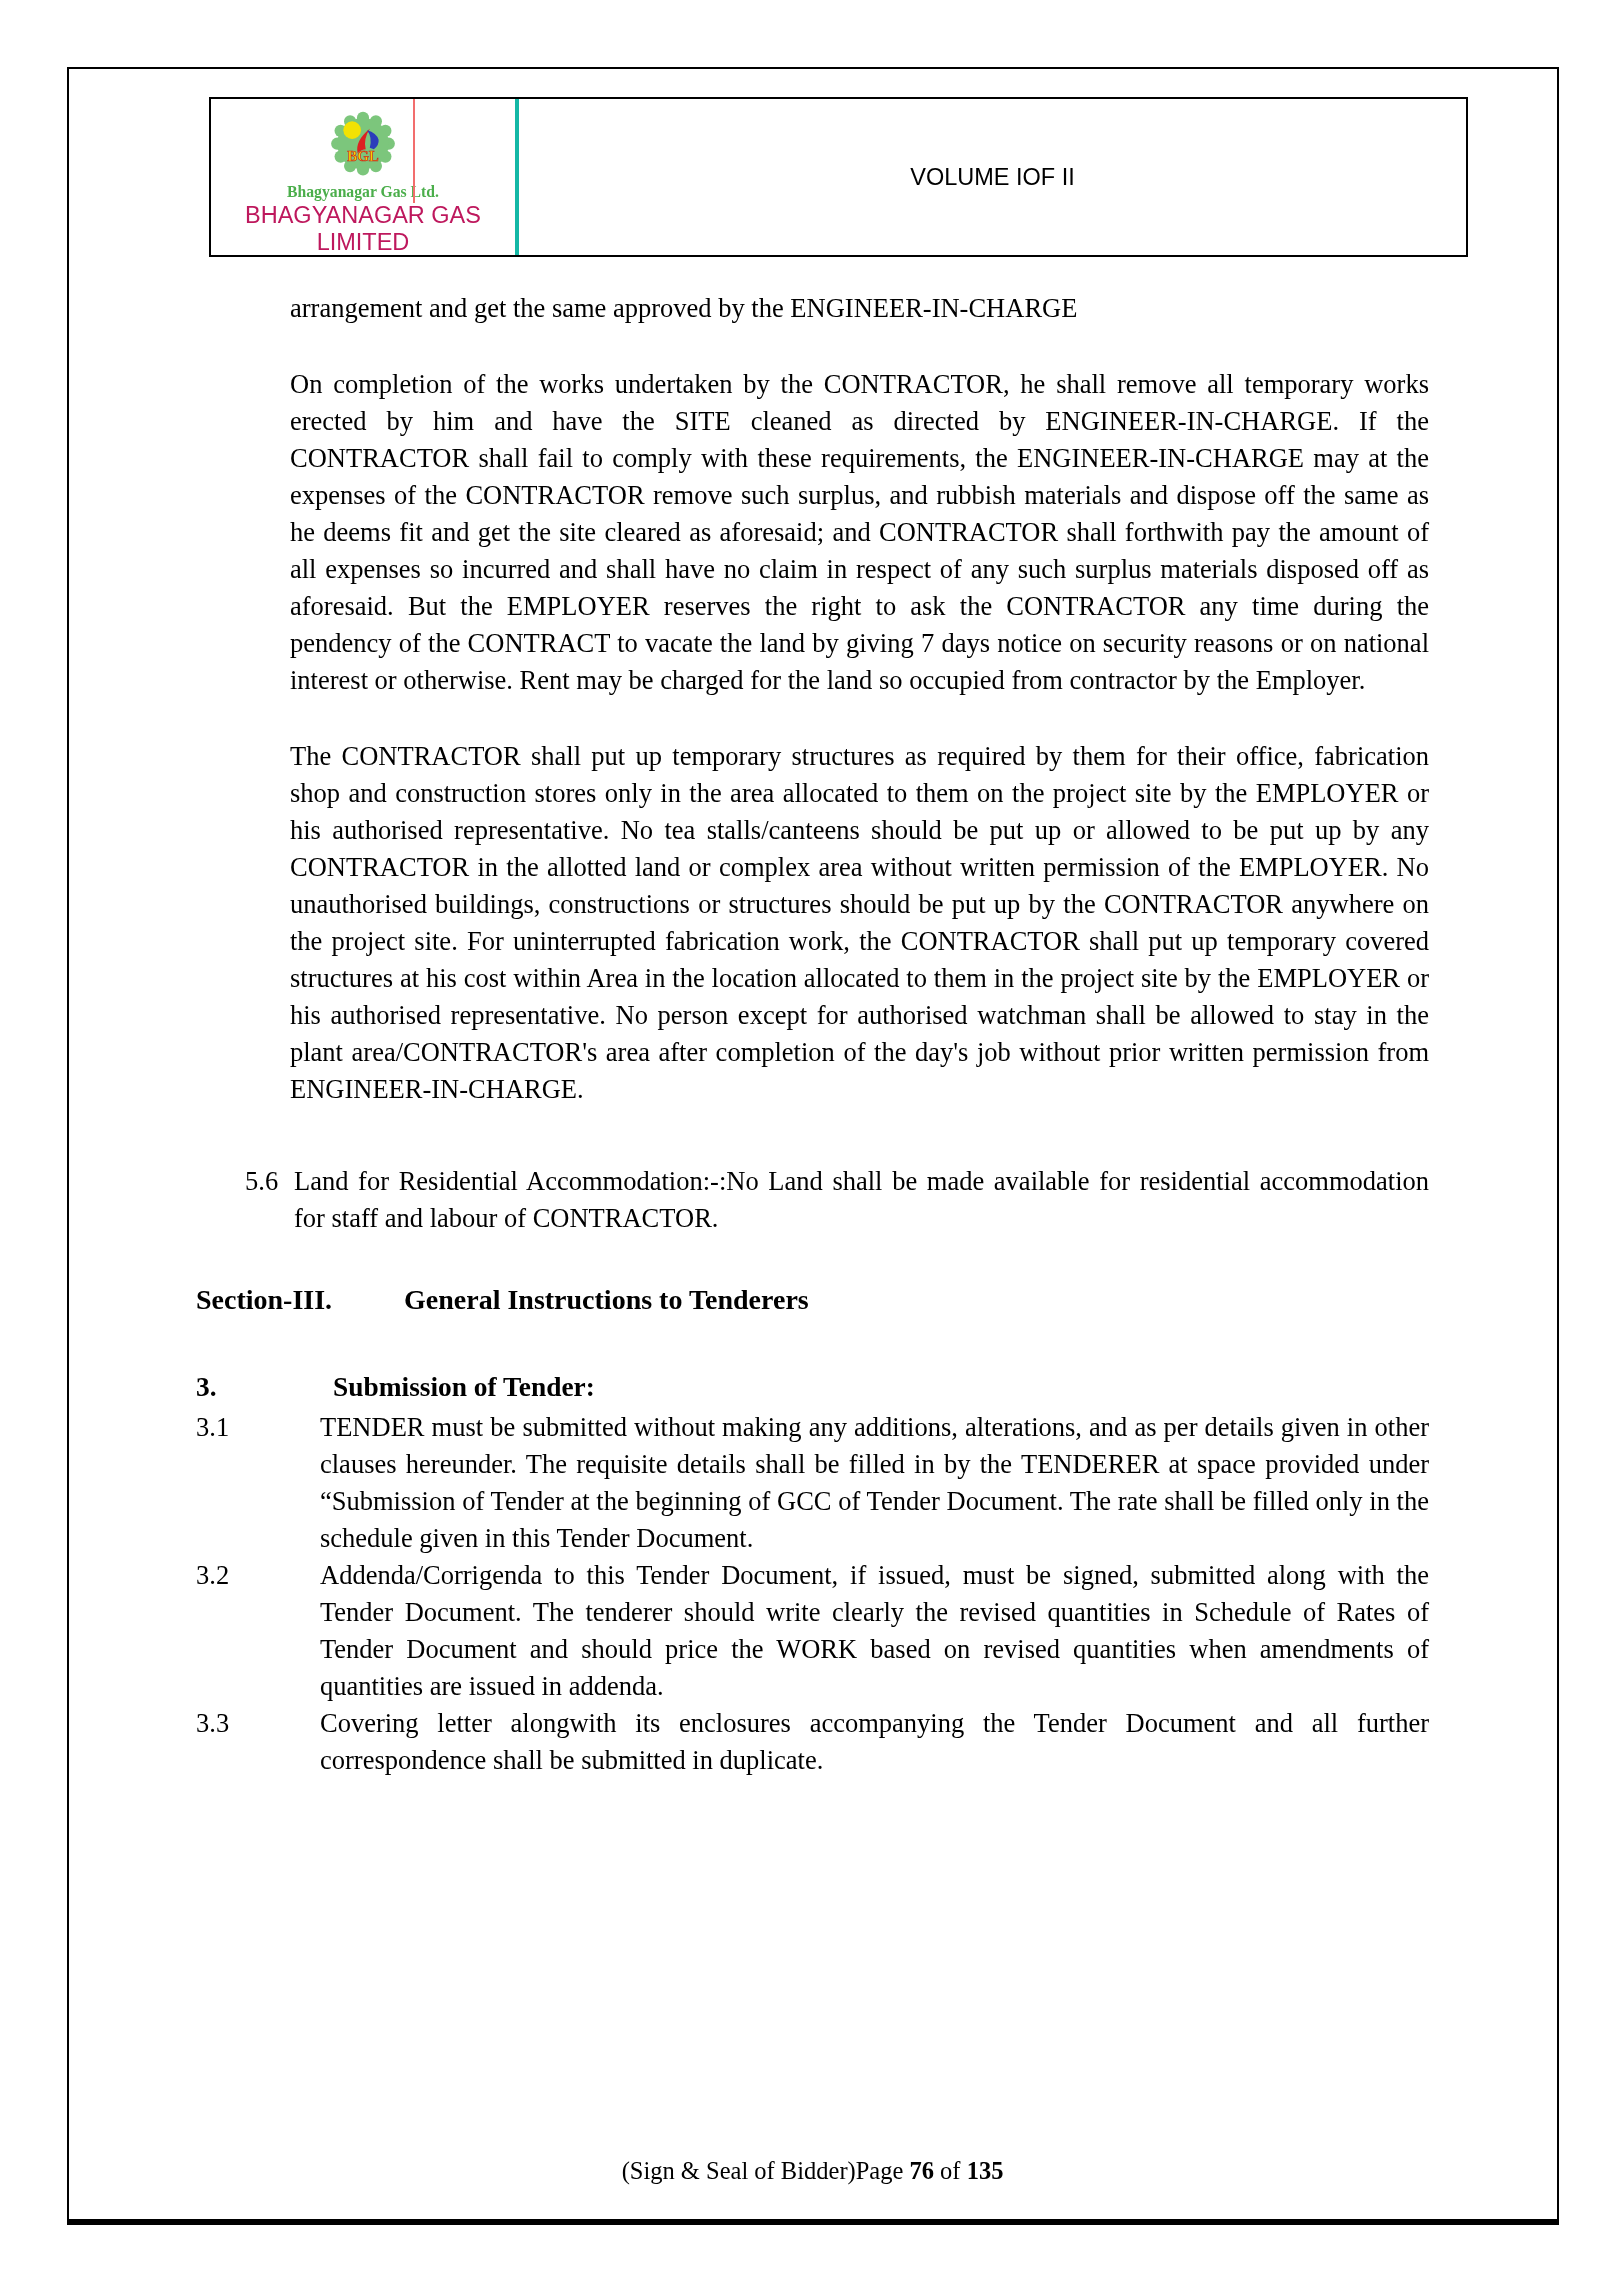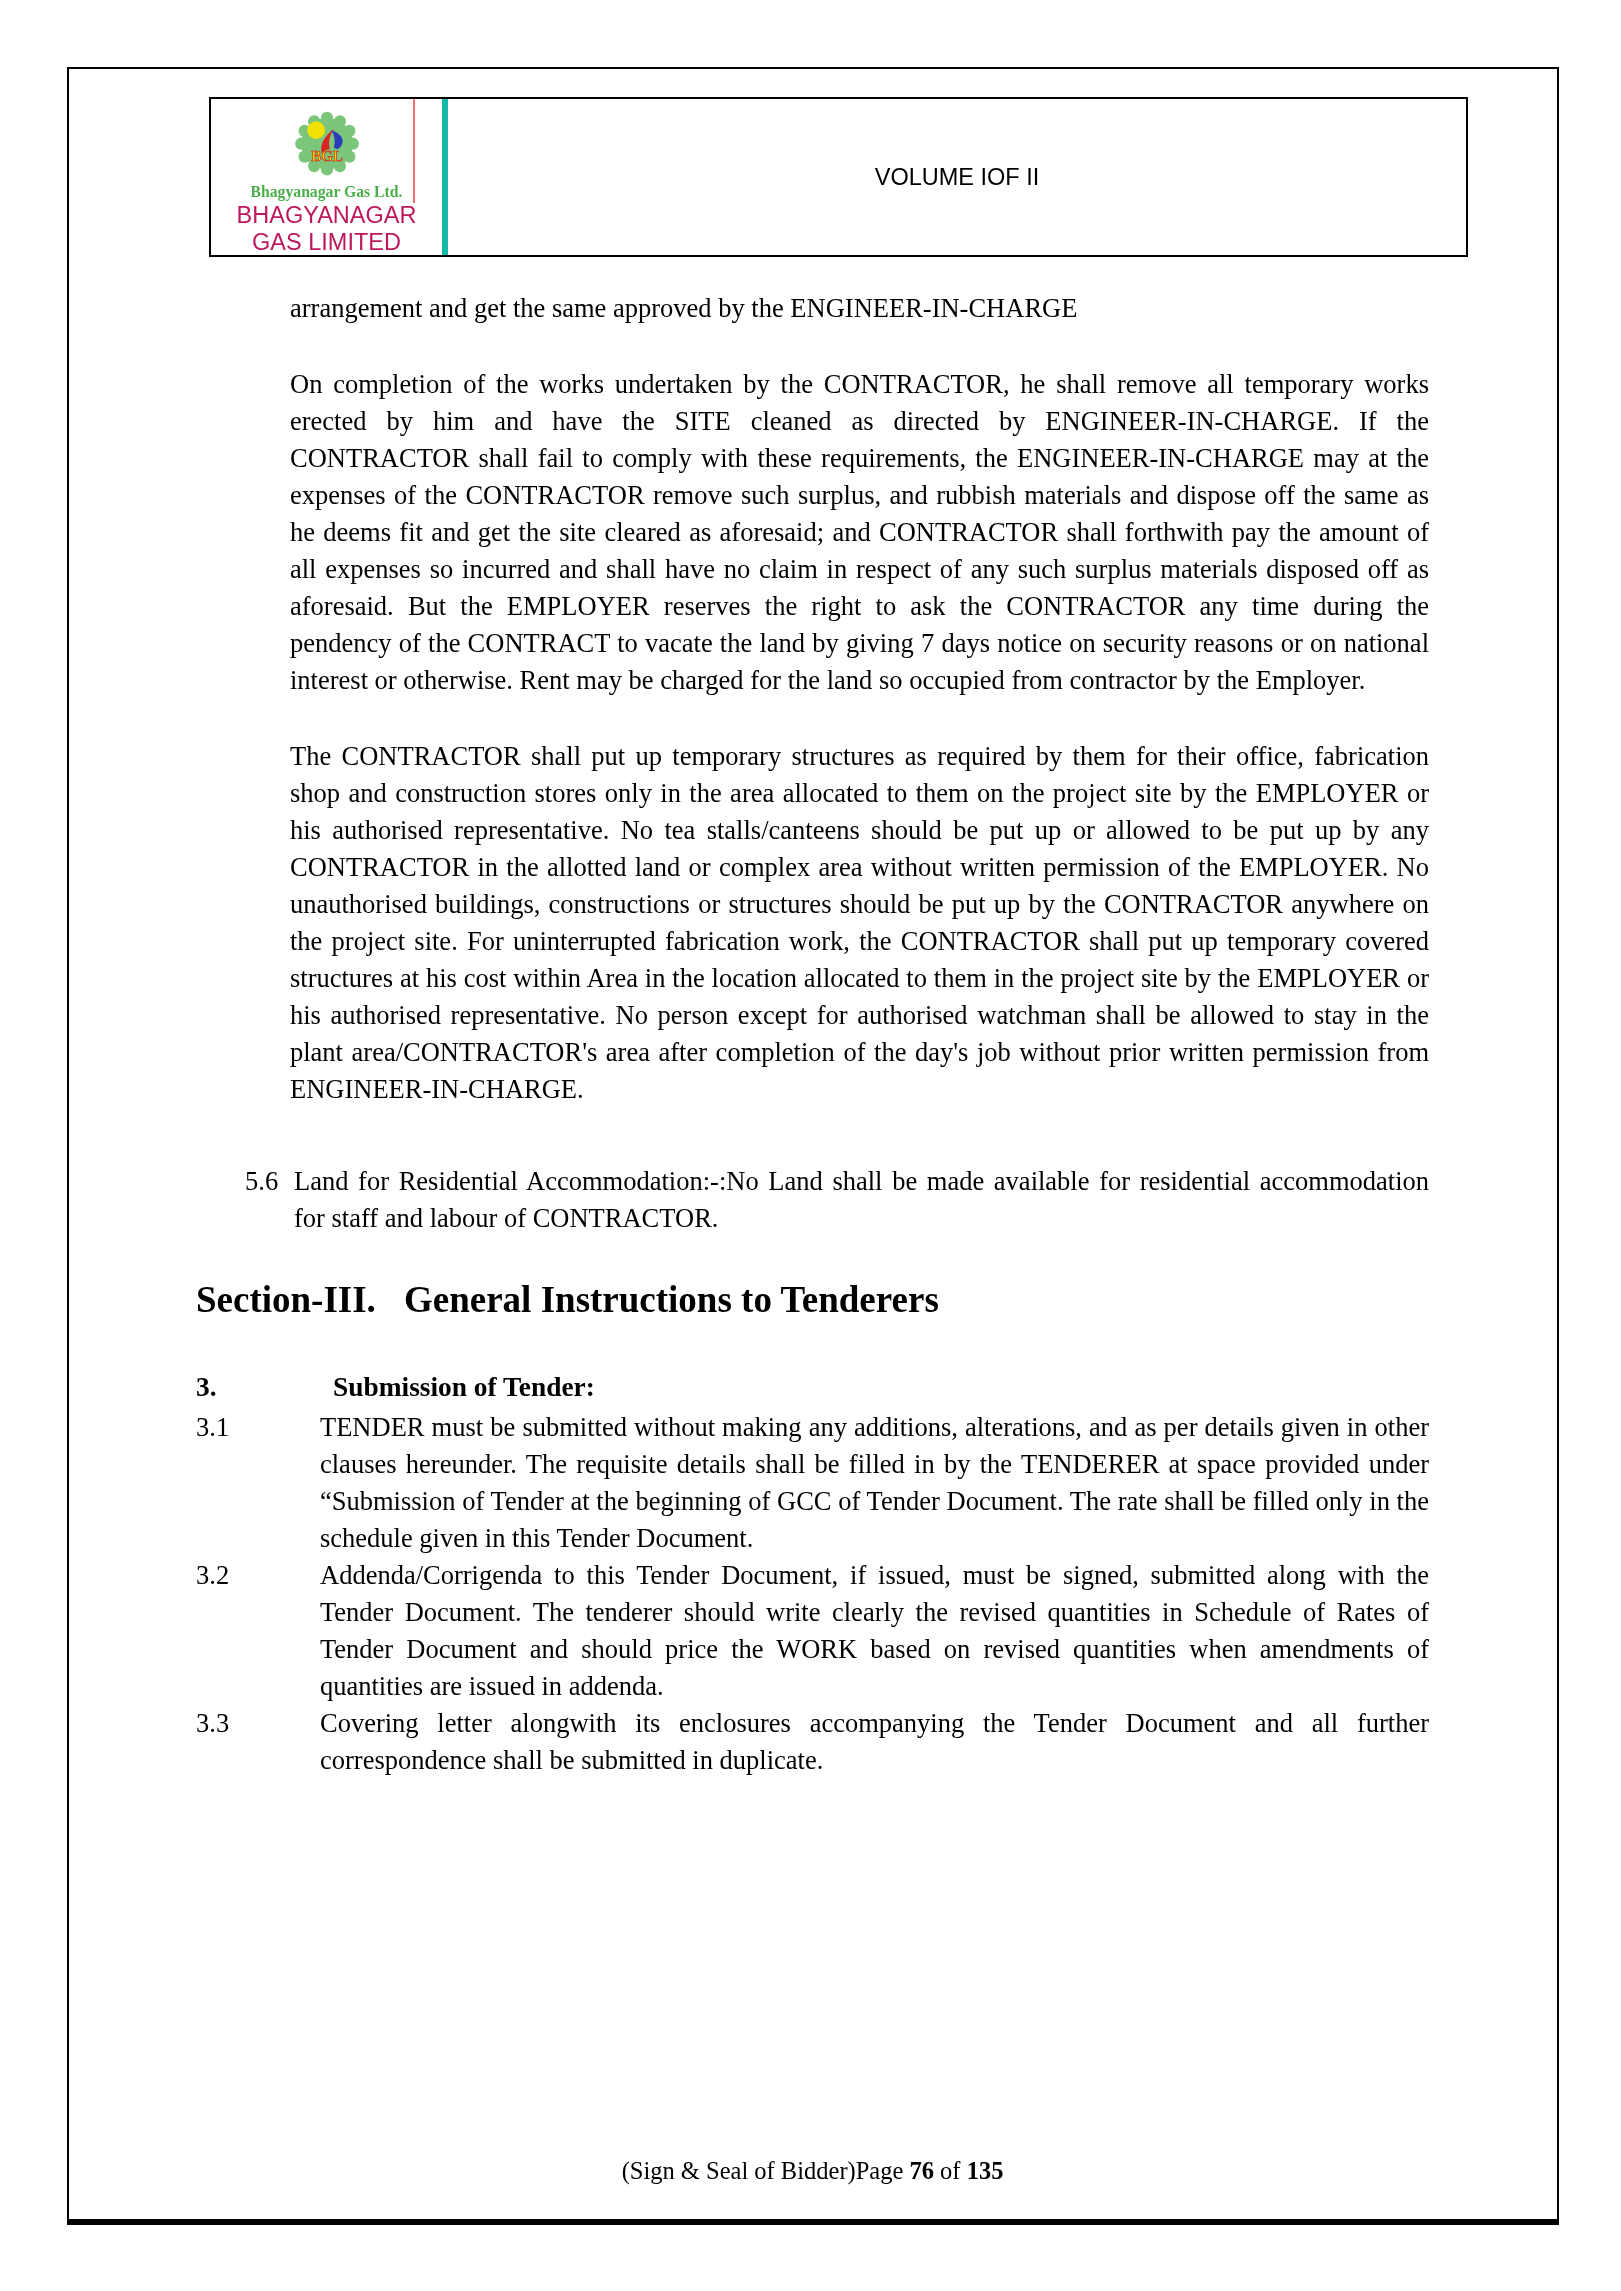--- a/index.html
+++ b/index.html
@@ -22,22 +22,22 @@
   .header-table {
     position:absolute; left:209px; top:97px;
     width:1259px; height:160px;
     border:2px solid #000;
     box-sizing:border-box;
     display:flex;
     font-family:"Liberation Sans", sans-serif;
     background:#fff;
   }
   .logo-cell {
-    width:237px; box-sizing:border-box;
-    border-right:6px solid #14b8a6;
+    width:308px; box-sizing:border-box;
+    border-right:4px solid #14b8a6;
     display:flex; flex-direction:column; align-items:center;
     padding-top:3.9px;
     position:relative;
   }
   .logo-svg { display:block; }
   .logo-caption {
     font-family:"Liberation Serif", serif;
     font-weight:bold; font-size:15.7px; line-height:16.7px;
     color:#4BAE4B;
   }
@@ -69,21 +69,21 @@
   }
   .para { margin:0 0 39px 94px; width:1139px; text-align:justify; }
   .force-justify { text-align:justify; text-align-last:justify; }
   .para-last { margin-bottom:39px; }
   .para3 { margin-bottom:55px; }
   .hang-item { display:flex; }
   .item56 { margin-left:49px; margin-bottom:43px; }
   .item56 .num { width:49px; flex:none; }
   .item56 .txt { width:1135px; text-align:justify; }
   .section-heading {
-    display:flex; font-weight:bold; font-size:37px; line-height:39px;
+    display:flex; font-weight:bold; font-size:28px; line-height:39px;
     margin-bottom:49px;
   }
   .section-heading .num { width:208px; flex:none; }
   .clause-head {
     display:flex; font-weight:bold; font-size:27.4px; line-height:39px;
     margin-bottom:2px;
   }
   .clause-head .num { width:137px; flex:none; }
   .clause { margin-bottom:0;gap:30px; }
   .clause .num { width:94px; flex:none; }

